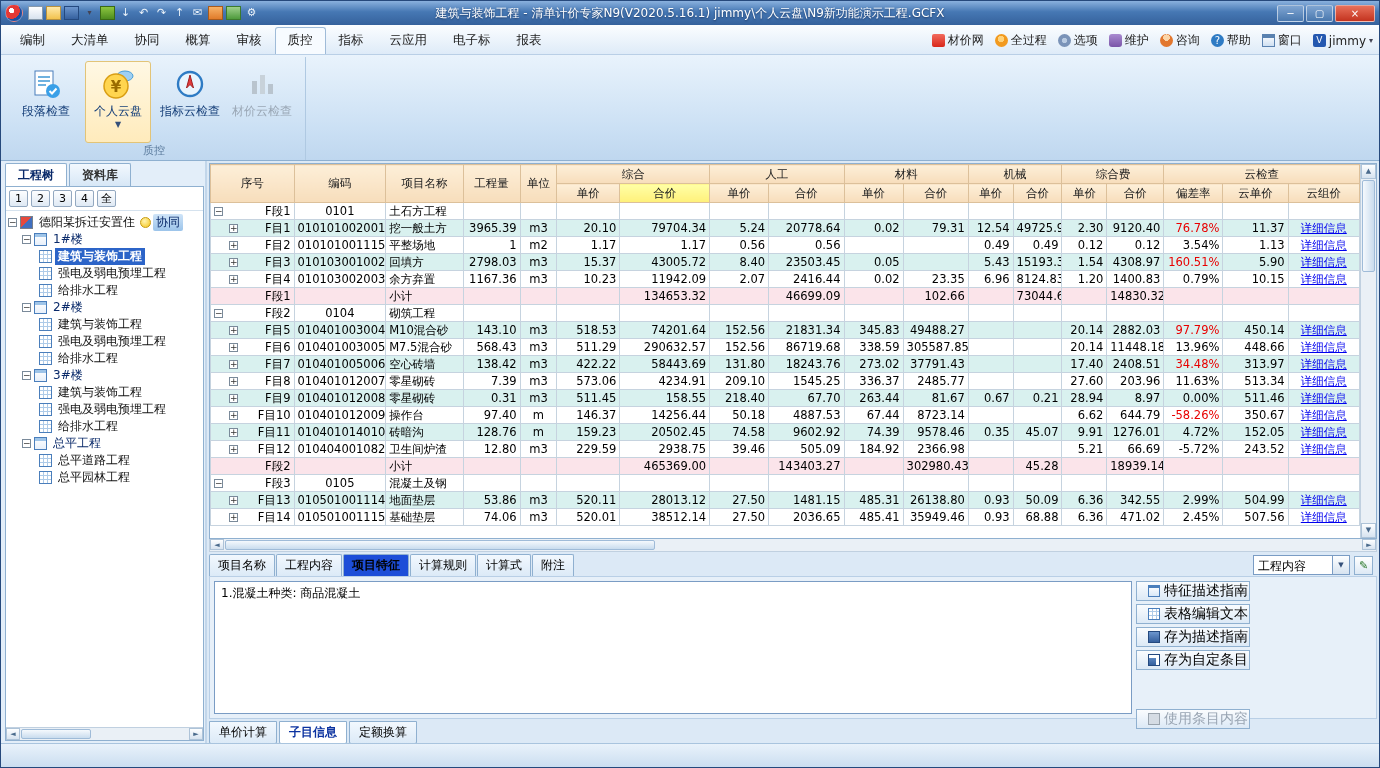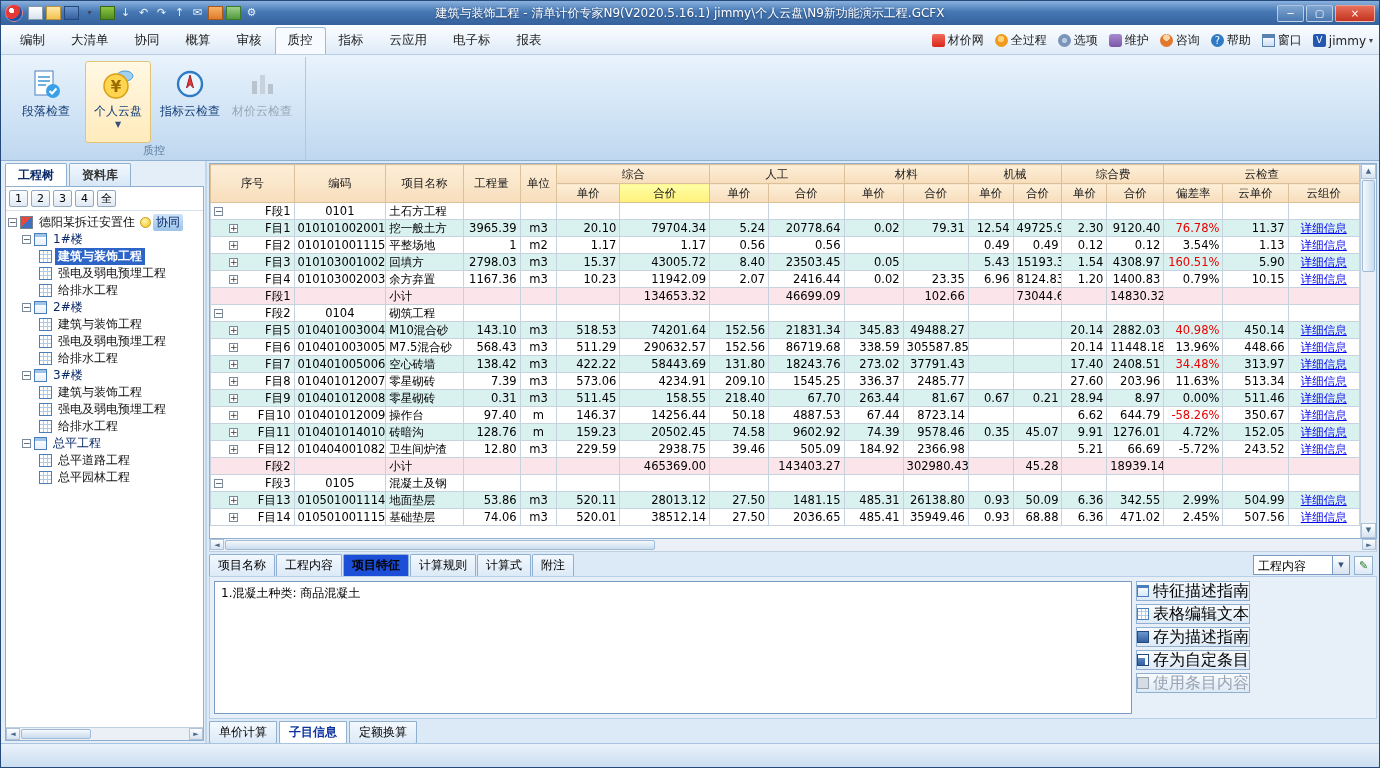--- a/index.html
+++ b/index.html
@@ -117,22 +117,22 @@
   .bptab{border:1px solid #8FB0D0;border-bottom:none;padding:2px 8px;background:linear-gradient(#F2F8FE,#DCEAF7);margin-right:1px;font-size:12px;white-space:nowrap;border-radius:2px 2px 0 0;}
   .bptab.sel{background:#1d4ed8;font-weight:bold;}
   .bpspacer{flex:1;}
   .ddl{display:flex;height:20px;width:97px;margin-bottom:1px;}
   .ddl .val{flex:1;background:#fff;border:1px solid #7A9CC4;padding:2px 4px;overflow:hidden;}
   .ddl .dbtn{width:17px;background:linear-gradient(#FDFEFF,#D7E3F0);border:1px solid #7A9CC4;border-left:none;text-align:center;font-size:7px;line-height:18px;color:#35507A;}
   .ddicon{width:19px;height:19px;border:1px solid #8FB0D0;background:linear-gradient(#ffffff,#dde9f5);margin:0 4px 1px 4px;text-align:center;line-height:17px;font-size:11px;color:#2E7B2E;}
   .bpbody{flex:1;display:flex;gap:4px;background:#E7F0F9;border:1px solid #B9CFE6;padding:4px;min-height:0;}
   .featurebox{flex:1;background:#fff;border:1px solid #7A9CC4;padding:3px 6px;line-height:17px;overflow:hidden;min-width:0;}
   .sidebtns{width:114px;display:flex;flex-direction:column;gap:3px;flex:none;}
-  .sbtn{height:20px;display:flex;align-items:center;border:1px solid #8FB0D0;background:linear-gradient(#FAFCFE,#DCE9F6);padding:0 0;font-size:16px;white-space:nowrap;}
-  .sbtn.disabled{color:#98A4B2;}
+  .sbtn{height:20px;display:flex;align-items:center;border:1px solid #8FB0D0;background:linear-gradient(#FAFCFE,#DCE9F6);padding:0 11px;font-size:14px;white-space:nowrap;}
+  .sbtn.disabled{color:#98A4B2;margin-top:36px;}
   .bi{width:12px;height:12px;margin-right:4px;flex:none;border:1px solid #4A7EBB;}
   .bi-feature-guide{background:linear-gradient(#ffffff,#D8E8F8);box-shadow:inset 0 2px 0 #4A7EBB;}
   .bi-table-edit-text{background:#fff;background-image:repeating-linear-gradient(0deg,transparent 0 3px,#AECBE8 3px 4px),repeating-linear-gradient(90deg,transparent 0 3px,#AECBE8 3px 4px);}
   .bi-save-as-guide{background:linear-gradient(#6C96CE,#35609E);border-color:#24497F;}
   .bi-save-as-custom{background:linear-gradient(#6C96CE,#35609E);border-color:#24497F;box-shadow:inset -3px 3px 0 #fff;}
   .bi-use-entry-content{background:#D5DCE4;border-color:#9AA4AE;}
   .bprightpad{width:118px;flex:none;}
   .bbtabs{height:24px;display:flex;align-items:flex-start;padding-top:2px;flex:none;}
   .bbtab{border:1px solid #8FB0D0;padding:2px 9px;background:linear-gradient(#F2F8FE,#DCEAF7);margin-right:2px;font-size:12px;border-radius:0 0 2px 2px;white-space:nowrap;}
   .bbtab.sel{background:#fff;color:#0B32A0;font-weight:bold;}
@@ -611,21 +611,21 @@
                   <td class="num">518.53</td>
                   <td class="num">74201.64</td>
                   <td class="num">152.56</td>
                   <td class="num">21831.34</td>
                   <td class="num">345.83</td>
                   <td class="num">49488.27</td>
                   <td class="num"></td>
                   <td class="num"></td>
                   <td class="num">20.14</td>
                   <td class="num">2882.03</td>
-                  <td class="num red">40.98%</td>
+                  <td class="num red">97.79%</td>
                   <td class="num">450.14</td>
                   <td class="ctr"><a class="detail">详细信息</a></td>
                 </tr>
                 <tr class="item w">
                   <td class="seq">
                     <div class="seqwrap ind">
                       <span class="expander">+</span>
                       <span class="seqlabel">F目6</span>
                     </div>
                   </td>

